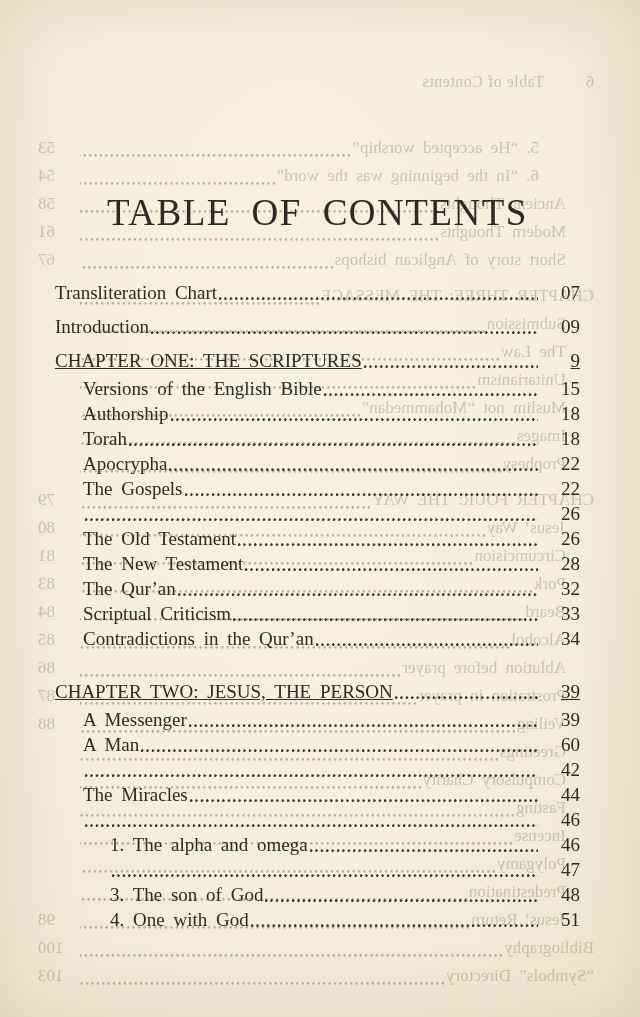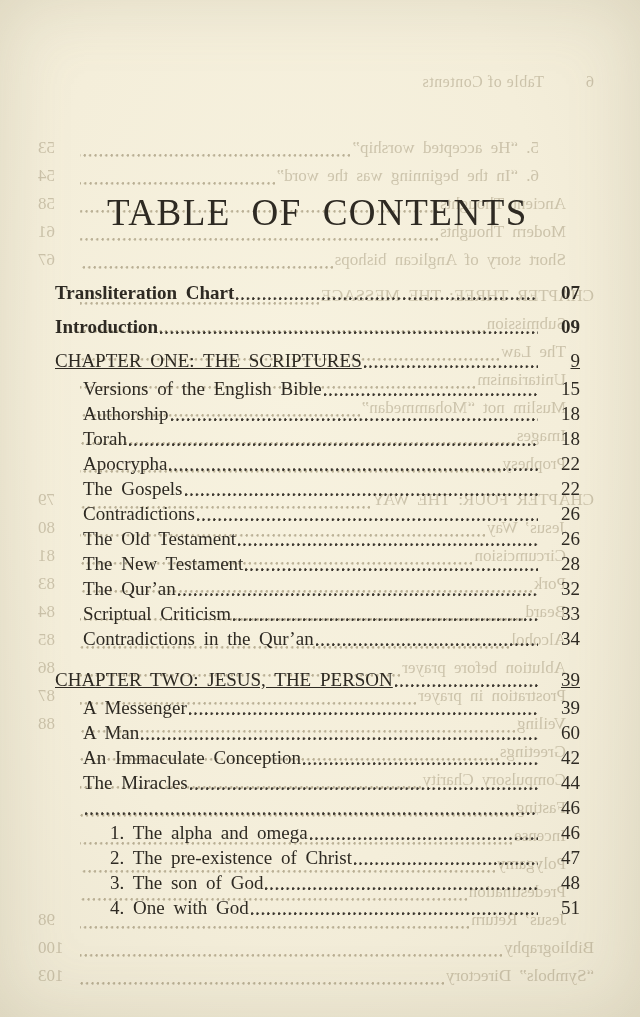--- a/index.html
+++ b/index.html
@@ -57,23 +57,23 @@
     align-self: flex-end;
     height: 4px;
     margin: 0 6px 4px 2px;
     min-width: 14px;
     background-image: radial-gradient(circle at 1.1px 1.6px, #37322a 1.05px, transparent 1.5px);
     background-size: 5.4px 4px;
     background-repeat: repeat-x;
     background-position: left bottom;
   }
   .row .num { flex: 0 0 auto; width: 36px; text-align: right; }
-  .type-front { margin-bottom: 9px; font-weight: bold; }
+  .type-front { margin-bottom: 9px; }
   .type-chapter { margin-bottom: 3px; text-decoration: underline; }
-  .new-block { margin-top: 16px; }
+  .new-block { margin-top: 28px; }
   .level-1 { padding-left: 28px; }
   .level-2 { padding-left: 55px; }
 </style>
 </head>
 <body>
 
 <div class="scan-page">
 
   <div class="bleed" aria-hidden="true">
     <div class="bleed-inner">
@@ -276,21 +276,20 @@
           <span class="label">Apocrypha</span>
           <span class="leader"></span>
           <span class="num">22</span>
         </div>
         <div class="row type-item level-1">
           <span class="label">The Gospels</span>
           <span class="leader"></span>
           <span class="num">22</span>
         </div>
         <div class="row type-item level-1">
-          <span class="label">Contradictions</span>
           <span class="leader"></span>
           <span class="num">26</span>
         </div>
         <div class="row type-item level-1">
           <span class="label">The Old Testament</span>
           <span class="leader"></span>
           <span class="num">26</span>
         </div>
         <div class="row type-item level-1">
           <span class="label">The New Testament</span>
@@ -321,40 +320,38 @@
           <span class="label">A Messenger</span>
           <span class="leader"></span>
           <span class="num">39</span>
         </div>
         <div class="row type-item level-1">
           <span class="label">A Man</span>
           <span class="leader"></span>
           <span class="num">60</span>
         </div>
         <div class="row type-item level-1">
-          <span class="label">An Immaculate Conception</span>
           <span class="leader"></span>
           <span class="num">42</span>
         </div>
         <div class="row type-item level-1">
           <span class="label">The Miracles</span>
           <span class="leader"></span>
           <span class="num">44</span>
         </div>
         <div class="row type-item level-1">
           <span class="leader"></span>
           <span class="num">46</span>
         </div>
         <div class="row type-item level-2">
           <span class="label">1. The alpha and omega</span>
           <span class="leader"></span>
           <span class="num">46</span>
         </div>
         <div class="row type-item level-2">
-          <span class="label">2. The pre-existence of Christ</span>
           <span class="leader"></span>
           <span class="num">47</span>
         </div>
         <div class="row type-item level-2">
           <span class="label">3. The son of God</span>
           <span class="leader"></span>
           <span class="num">48</span>
         </div>
         <div class="row type-item level-2">
           <span class="label">4. One with God</span>

